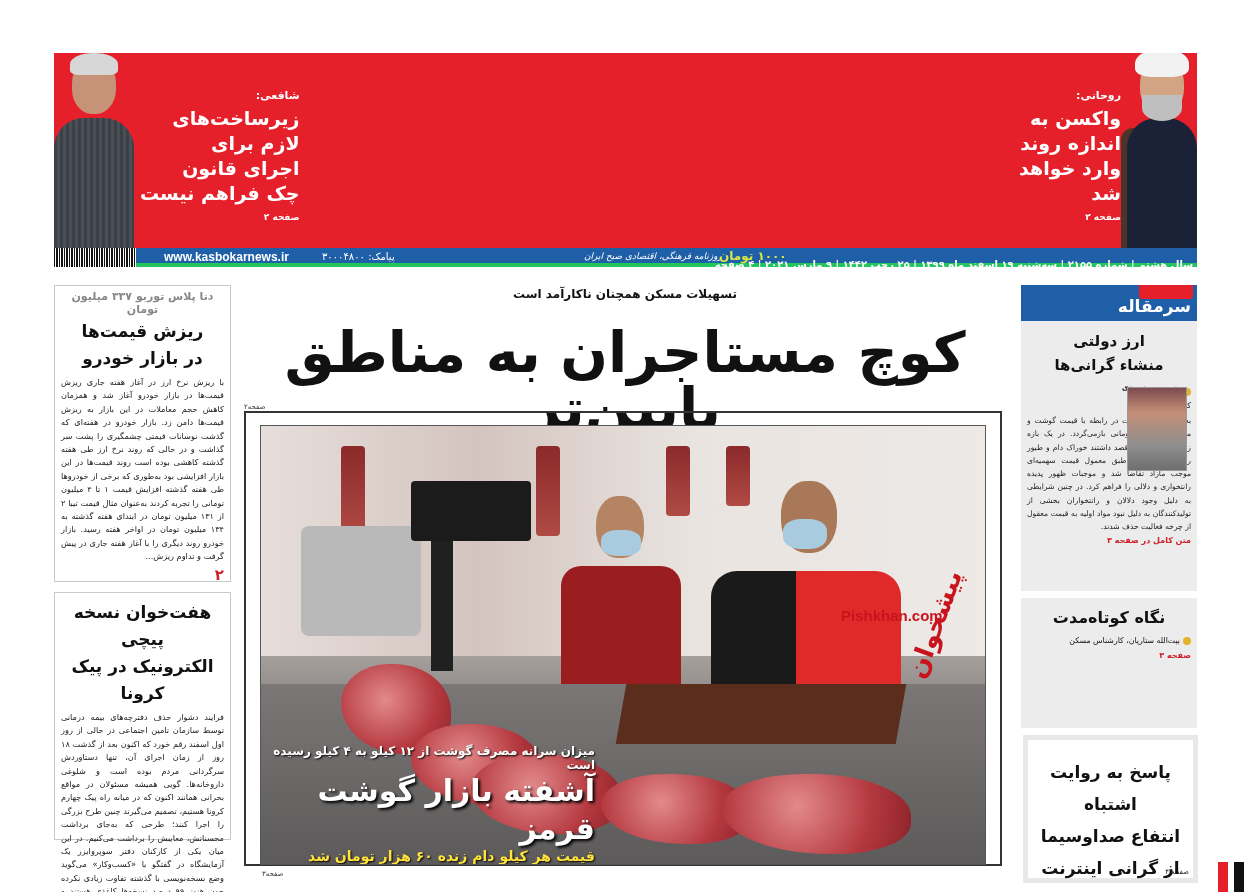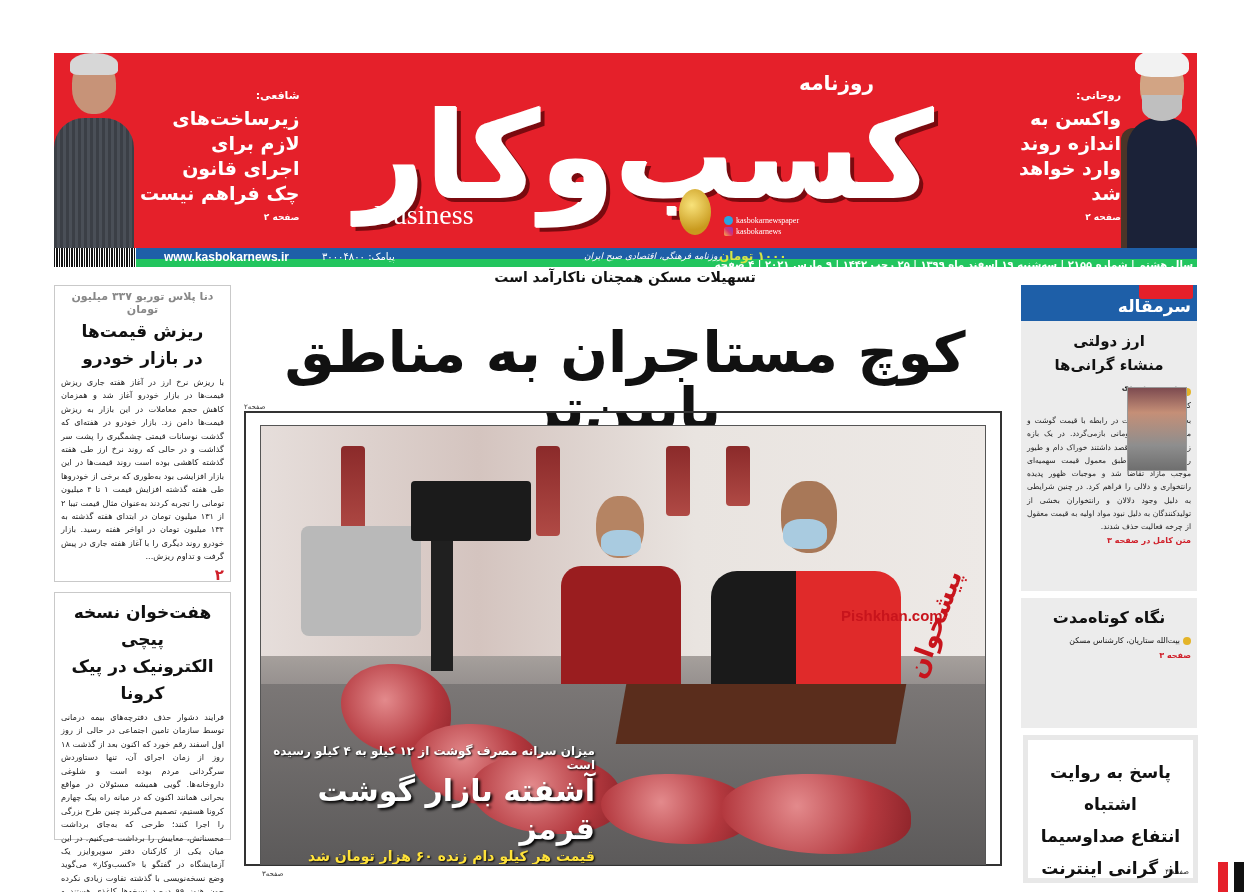--- a/index.html
+++ b/index.html
@@ -34,39 +34,39 @@
   .logo-kicker { position: absolute; right: 80px; top: 12px; color: #fff; font-size: 20px; font-weight: bold; }
   .logo-en { position: absolute; left: 70px; top: 140px; color: #fff; font-size: 28px; font-family: "Liberation Serif", serif; direction: ltr; }
   .coin { position: absolute; left: 375px; top: 130px; width: 32px; height: 46px; border-radius: 50%; background: radial-gradient(circle at 40% 35%, #f8e27a, #c99a1e 70%); }
   .socials { position: absolute; left: 420px; top: 157px; direction: ltr; color: #fff; font-size: 8px; font-family: "Liberation Serif", serif; }
   .socials div { display: flex; align-items: center; gap: 3px; margin-bottom: 2px; }
   .soc-icon { width: 9px; height: 9px; border-radius: 50%; display: inline-block; }
   .tg { background: #2aa3e0; }
   .ig { background: linear-gradient(45deg,#f9b34a,#d8336d,#7c3bd1); border-radius: 2px; }
 
   
-  .infobar { left: 54px; top: 248px; width: 1143px; height: 19px; background: #1e5fa8; color: #fff; font-size: 10px; font-weight: bold; display: flex; align-items: center; border-bottom: 8px solid #22c55e; }
+  .infobar { left: 54px; top: 248px; width: 1143px; height: 19px; background: #1e5fa8; color: #fff; font-size: 10px; font-weight: bold; display: flex; align-items: center; border-bottom: 4px solid #22c55e; }
   .barcode { position: absolute; left: 0; top: 0; width: 82px; height: 19px; background: repeating-linear-gradient(90deg,#111 0 1px,#fff 1px 2px,#111 2px 4px,#fff 4px 5px); }
   .info-issue { position: absolute; right: 4px; top: 11px; }
   .info-price { position: absolute; left: 665px; top: 1px; color: #d6e645; font-size: 12px; }
   .info-tag { position: absolute; left: 530px; top: 3px; font-style: italic; font-weight: normal; font-family: "DejaVu Serif", serif; font-size: 9px; }
   .info-sms { position: absolute; left: 268px; top: 3px; font-weight: normal; }
   .info-site { position: absolute; left: 110px; top: 2px; direction: ltr; font-family: "Liberation Sans", sans-serif; font-size: 12px; }
 
   
   .box { border: 1px solid #c9c9c9; background: #fff; padding: 4px 6px; }
   .lc1 { left: 54px; top: 285px; width: 177px; height: 297px; }
   .lc2 { left: 54px; top: 592px; width: 177px; height: 248px; }
   .box .kicker { color: #888; font-size: 11px; text-align: center; font-weight: bold; }
   .box .title { font-size: 17px; font-weight: bold; text-align: center; line-height: 27px; margin: 2px 0 4px; }
   .box .body { font-size: 8.2px; line-height: 13.4px; text-align: justify; color: #222; }
   .box .pg { color: #d0202a; font-weight: bold; font-size: 15px; margin-top: 2px; }
 
   
-  .subhead { left: 240px; top: 269px; width: 770px; text-align: center; font-size: 14px; font-weight: bold; }
+  .subhead { left: 240px; top: 287px; width: 770px; text-align: center; font-size: 12px; font-weight: bold; }
   .headline { left: 240px; top: 325px; width: 770px; text-align: center; font-size: 56px; font-weight: bold; line-height: 1; letter-spacing: -1px; }
   .pagenote { font-size: 7px; color: #333; }
   .pn1 { left: 244px; top: 403px; }
   .photo-frame { left: 244px; top: 411px; width: 758px; height: 455px; border: 2px solid #333; padding: 12px 14px 0; }
   .photo { position: relative; width: 100%; height: 440px; overflow: hidden; border: 1px solid #555;
            background: linear-gradient(180deg,#d9d2cc 0%,#cfc7c1 35%,#8f8a88 62%,#6d6a6b 100%); }
   .ph-wall { position: absolute; top: 0; left: 0; right: 0; height: 230px; background: linear-gradient(90deg,#e6dedb,#d4c4bf 30%,#e9e4e0 60%,#ede9e6); }
   .ph-hang { position: absolute; top: 20px; width: 24px; height: 90px; background: linear-gradient(180deg,#8b2a2a,#b04a45); border-radius: 4px; }
   .ph-man1 { position: absolute; left: 300px; top: 70px; width: 120px; height: 200px; }
   .ph-man2 { position: absolute; left: 450px; top: 55px; width: 190px; height: 240px; }
@@ -118,36 +118,20 @@
   </div>
   <div class="side-head" style="left:86px; top:36px;">
     <div class="kicker">شافعی:</div>
     <span class="line">زیرساخت‌های</span>
     <span class="line">لازم برای</span>
     <span class="line">اجرای قانون</span>
     <span class="line">چک فراهم نیست</span>
     <div class="page">صفحه ۲</div>
   </div>
 
-  <div class="logo-wrap">
-    <div class="logo-kicker">روزنامه</div>
-    <div class="logo-word">کسب‌وکار</div>
-    <div class="logo-en">Business</div>
-    <div class="coin"></div>
-    <div class="socials">
-      <div>
-          <span class="soc-icon tg"></span>
-          <span>kasbokarnewspaper</span>
-        </div>
-      <div>
-          <span class="soc-icon ig"></span>
-          <span>kasbokarnews</span>
-        </div>
-    </div>
-  </div>
 
   <div class="side-head" style="right:76px; top:36px;">
     <div class="kicker">روحانی:</div>
     <span class="line">واکسن به</span>
     <span class="line">اندازه روند</span>
     <span class="line">وارد خواهد</span>
     <span class="line">شد</span>
     <div class="page">صفحه ۲</div>
   </div>
   <div class="person person-right">

